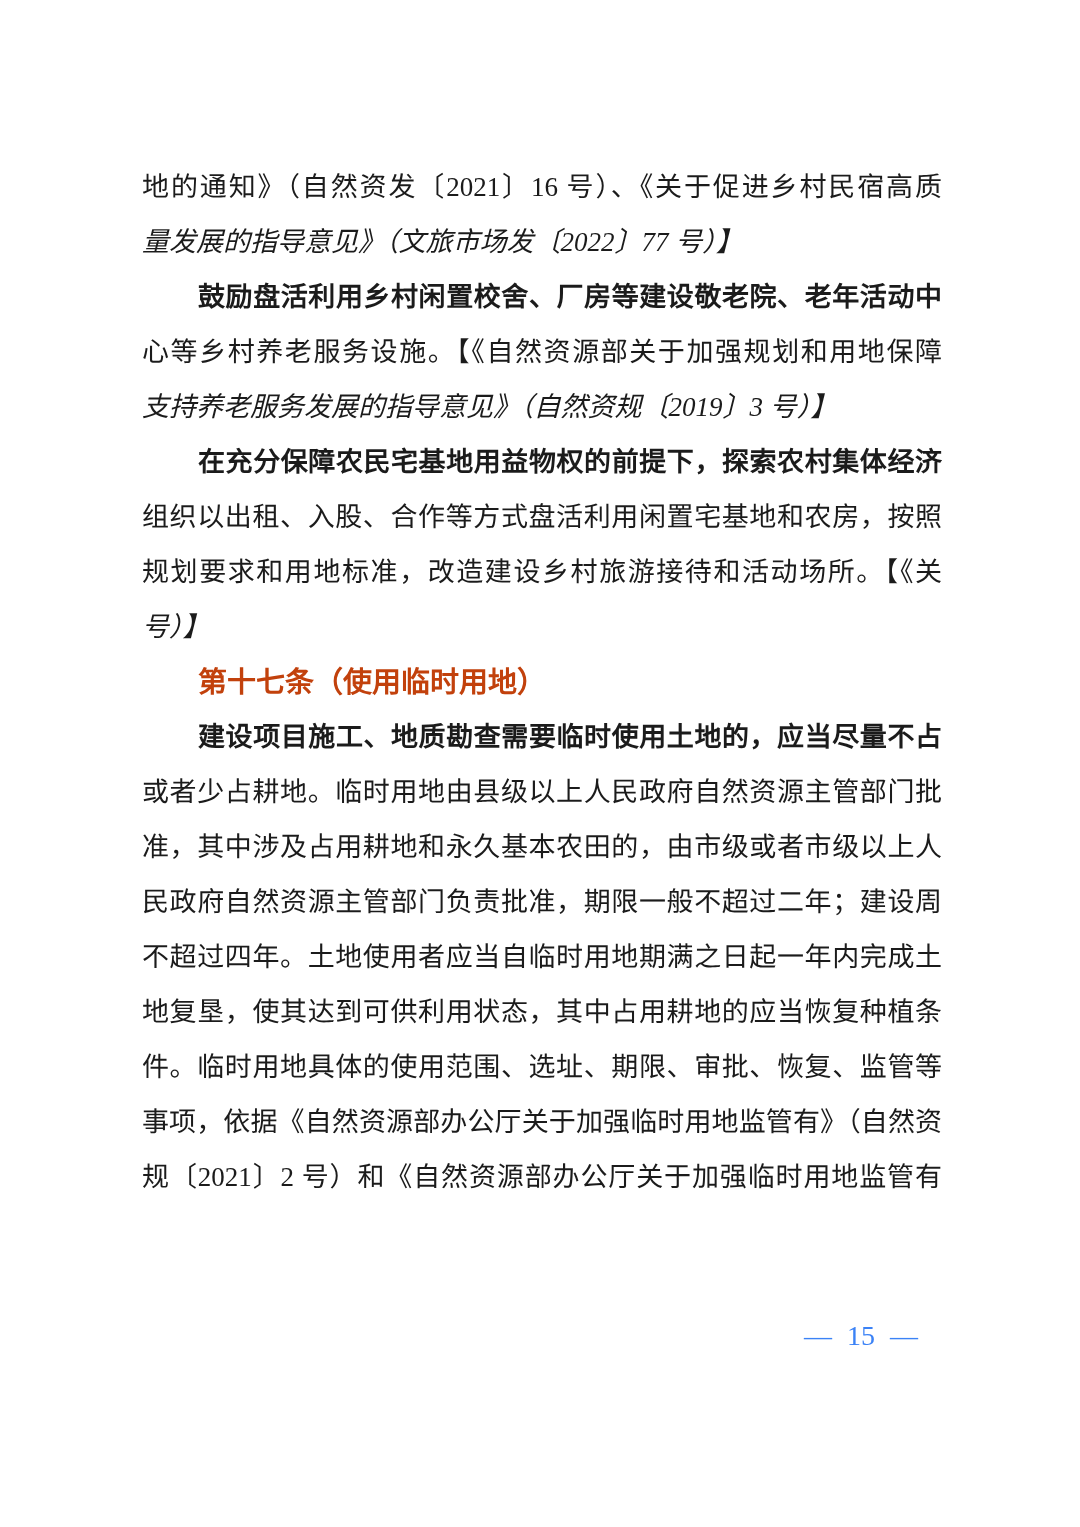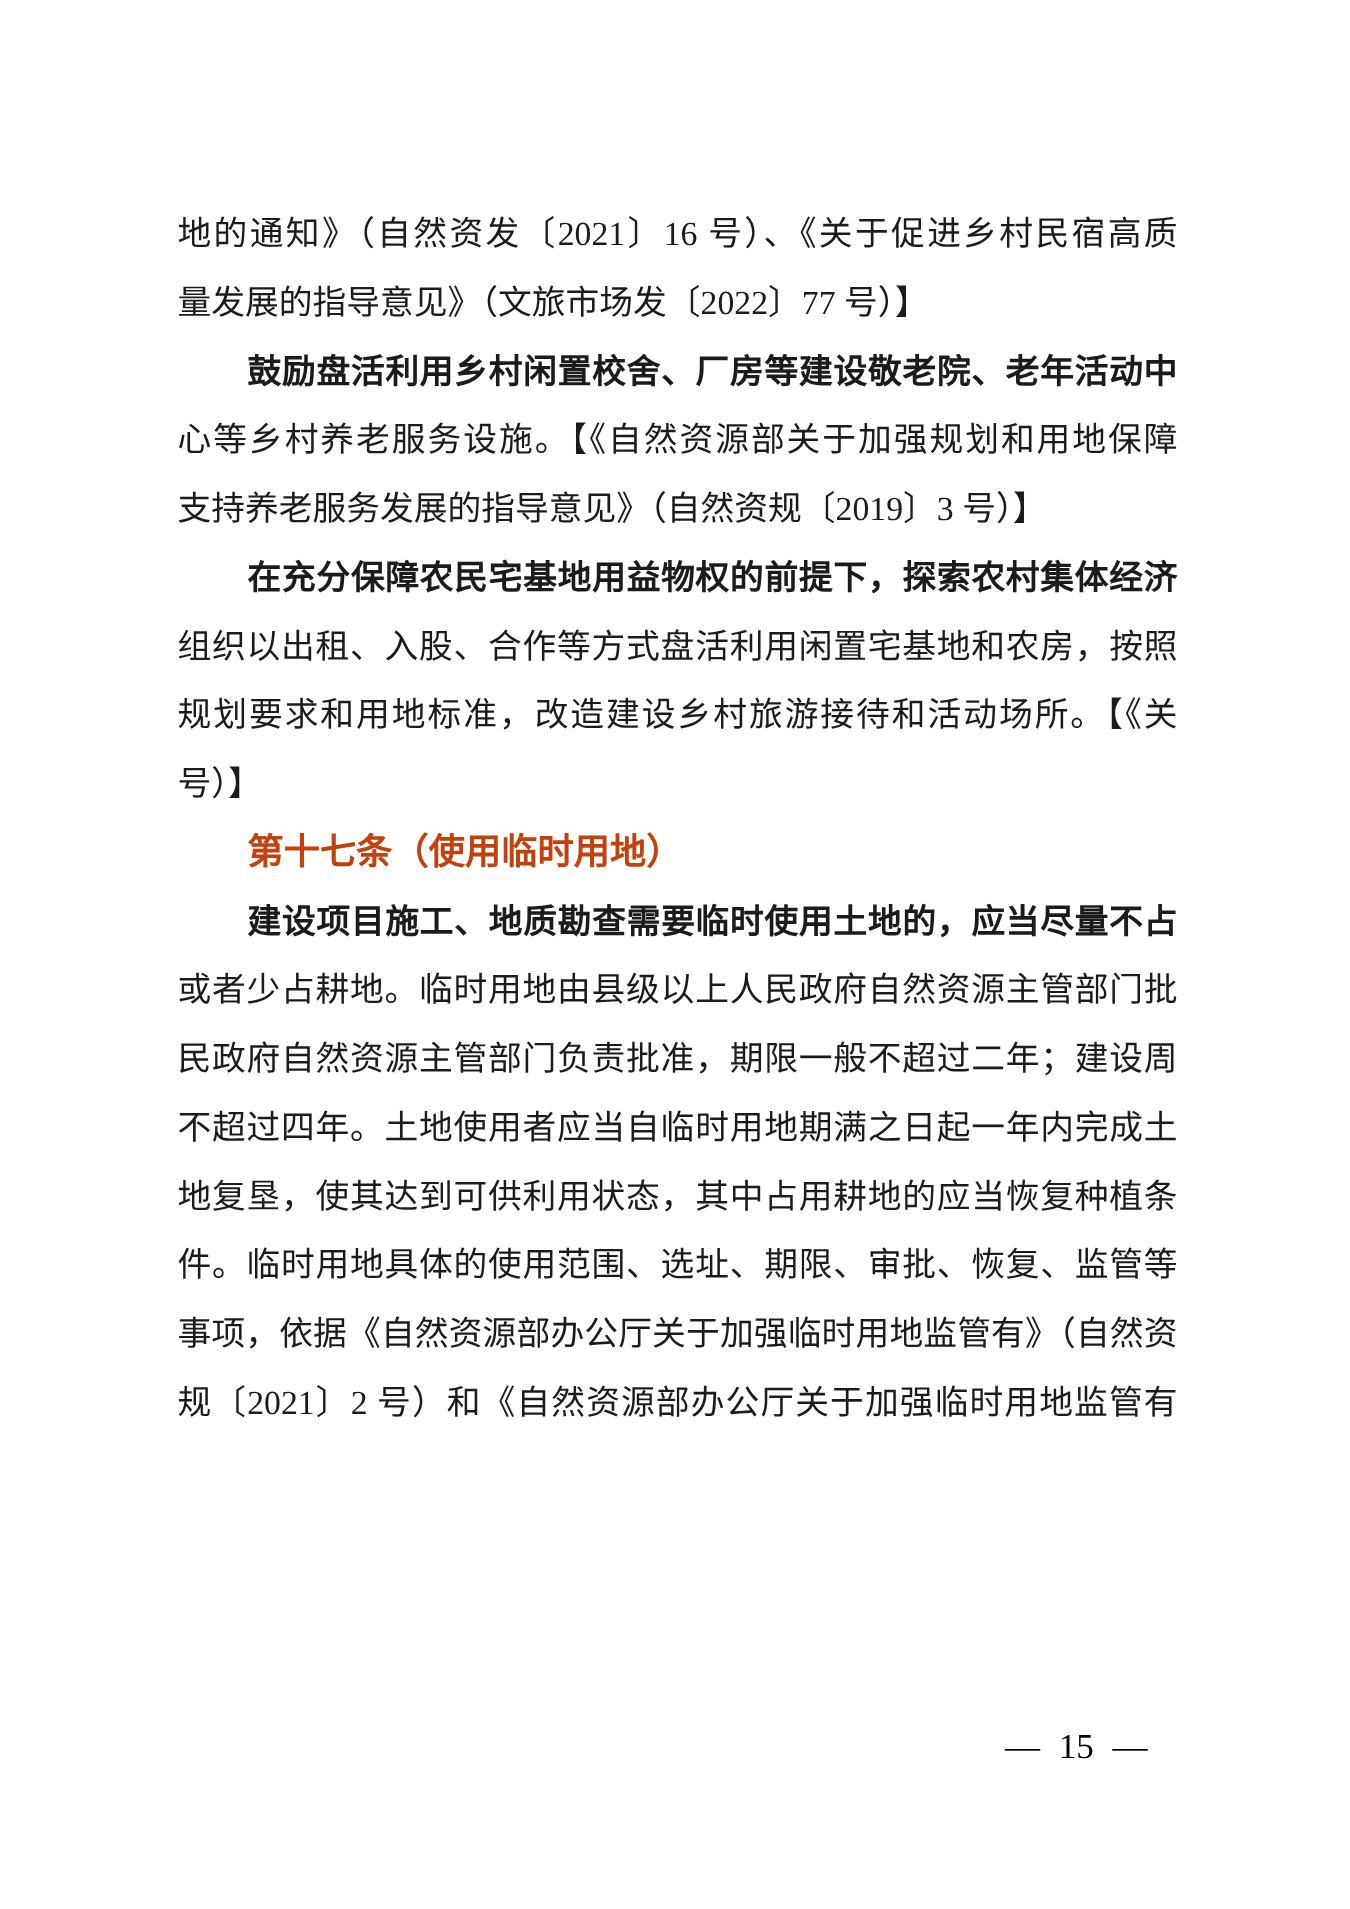--- a/index.html
+++ b/index.html
@@ -32,38 +32,39 @@
     text-align-last: justify;
     overflow: hidden;
   }
   .line.indent {
     text-indent: 56px;
     font-weight: bold;
   }
   .line.para-end {
     text-align: left;
     text-align-last: left;
+    font-style: italic;
   }
   .line.heading {
     text-align: left;
     text-align-last: left;
     padding-left: 56px;
     font-family: "Liberation Sans", sans-serif;
     font-weight: 700;
     font-size: 29px;
     color: #c2410c;
   }
   .footer {
     position: absolute;
-    top: 1376px;
+    top: 1314px;
     right: 162px;
     height: 44px;
     line-height: 44px;
     font-size: 28px;
-    color: #000000;
+    color: #3b82f6;
     word-spacing: 8px;
   }
 </style>
 </head>
 <body>
 
 <div class="page">
   <div class="content">
 
     <div class="line">地的通知》（自然资发〔2021〕16 号）、《关于促进乡村民宿高质</div>
@@ -75,20 +76,21 @@
 
     <div class="line indent">在充分保障农民宅基地用益物权的前提下，探索农村集体经济</div>
     <div class="line">组织以出租、入股、合作等方式盘活利用闲置宅基地和农房，按照</div>
     <div class="line">规划要求和用地标准，改造建设乡村旅游接待和活动场所。【《关</div>
     <div class="line para-end">号）】</div>
 
     <div class="line heading">第十七条（使用临时用地）</div>
 
     <div class="line indent">建设项目施工、地质勘查需要临时使用土地的，应当尽量不占</div>
     <div class="line">或者少占耕地。临时用地由县级以上人民政府自然资源主管部门批</div>
+    <div class="line">准，其中涉及占用耕地和永久基本农田的，由市级或者市级以上人</div>
     <div class="line">民政府自然资源主管部门负责批准，期限一般不超过二年；建设周</div>
     <div class="line">不超过四年。土地使用者应当自临时用地期满之日起一年内完成土</div>
     <div class="line">地复垦，使其达到可供利用状态，其中占用耕地的应当恢复种植条</div>
     <div class="line">件。临时用地具体的使用范围、选址、期限、审批、恢复、监管等</div>
     <div class="line">事项，依据《自然资源部办公厅关于加强临时用地监管有》（自然资</div>
     <div class="line">规〔2021〕2 号）和《自然资源部办公厅关于加强临时用地监管有</div>
 
   </div>
 
   <div class="footer">— 15 —</div>

